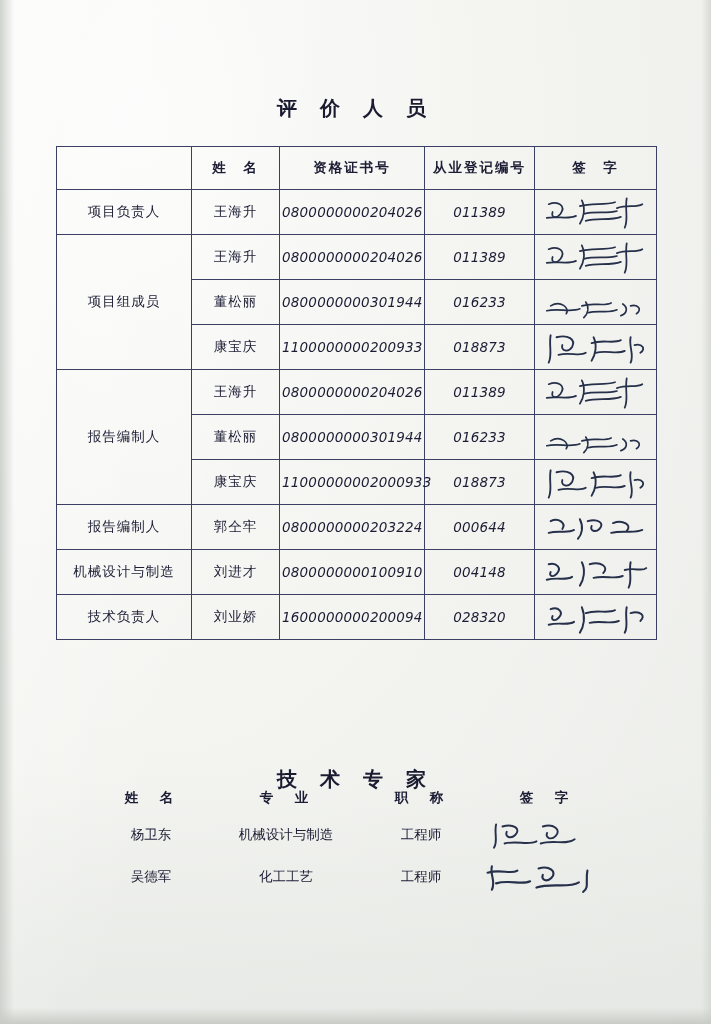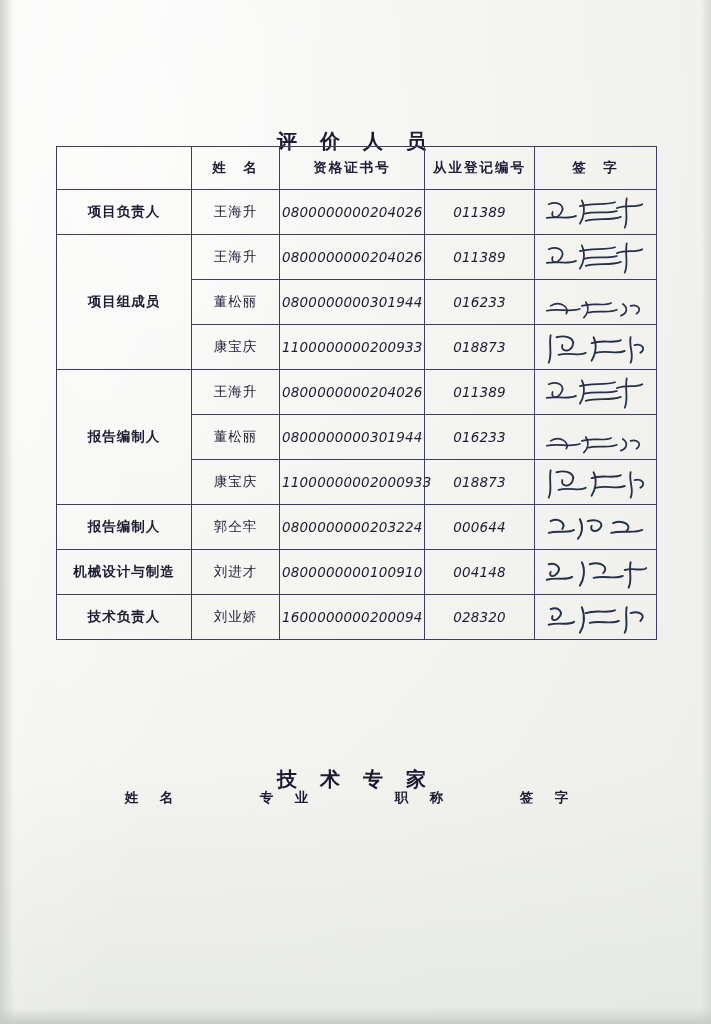--- a/index.html
+++ b/index.html
@@ -64,21 +64,20 @@
     font-weight: bold;
     letter-spacing: 8px;
     color: #1a1a30;
     font-family: "DejaVu Sans", sans-serif;
   }
 
   #title-main {
     position: absolute;
     left: 0; right: 0;
     top: 95px;
-    margin-top: 33px;
   }
 
   table.main {
     position: absolute;
     left: 56px;
     top: 146px;
     width: 600px;
     border-collapse: collapse;
     table-layout: fixed;
   }
@@ -92,21 +91,21 @@
     color: #1c1c34;
     padding: 0 2px;
   }
   table.main th {
     font-weight: bold;
     letter-spacing: 2px;
     height: 42px;
   }
   td.role {
     letter-spacing: 1px;
-    font-weight: bold;
+    font-weight: normal;
   }
   td.name {
     letter-spacing: 1px;
   }
   td.cert, td.reg {
     font-family: "Liberation Serif", serif;
     font-size: 14px;
     letter-spacing: 0.2px;
     font-style: italic;
   }
@@ -392,16 +391,49 @@
     </colgroup>
     <thead>
       <tr>
         <th>姓　名</th>
         <th>专　业</th>
         <th>职　称</th>
         <th>签　字</th>
       </tr>
     </thead>
     <tbody>
+      <tr>
+        <td>杨卫东</td>
+        <td>机械设计与制造</td>
+        <td>工程师</td>
+        <td class="esign">
+          <svg class="sig" viewBox="0 0 130 36">
+            <g fill="none" stroke="#26304a" stroke-width="1.8" stroke-linecap="round">
+              <path d="M18 8 C16 16, 20 24, 16 30"></path>
+              <path d="M24 10 C34 7, 42 12, 36 18 C32 22, 26 20, 28 15"></path>
+              <path d="M26 26 C38 23, 48 28, 56 24"></path>
+              <path d="M62 10 C72 7, 80 13, 74 19 C70 23, 64 21, 66 16"></path>
+              <path d="M60 26 C72 22, 84 28, 92 22"></path>
+            </g>
+          </svg>
+        </td>
+      </tr>
+      <tr>
+        <td>吴德军</td>
+        <td>化工工艺</td>
+        <td>工程师</td>
+        <td class="esign">
+          <svg class="sig" viewBox="0 0 130 36">
+            <g fill="none" stroke="#26304a" stroke-width="2" stroke-linecap="round">
+              <path d="M14 8 C12 16, 18 22, 14 30"></path>
+              <path d="M10 14 C22 10, 32 16, 38 12"></path>
+              <path d="M18 24 C30 20, 42 26, 50 22"></path>
+              <path d="M58 10 C68 7, 76 13, 70 19 C66 23, 60 21, 62 16"></path>
+              <path d="M56 28 C70 23, 86 29, 96 23"></path>
+              <path d="M104 12 C102 22, 106 28, 100 32"></path>
+            </g>
+          </svg>
+        </td>
+      </tr>
     </tbody>
   </table>
 
 </div>
 
 </body></html>

